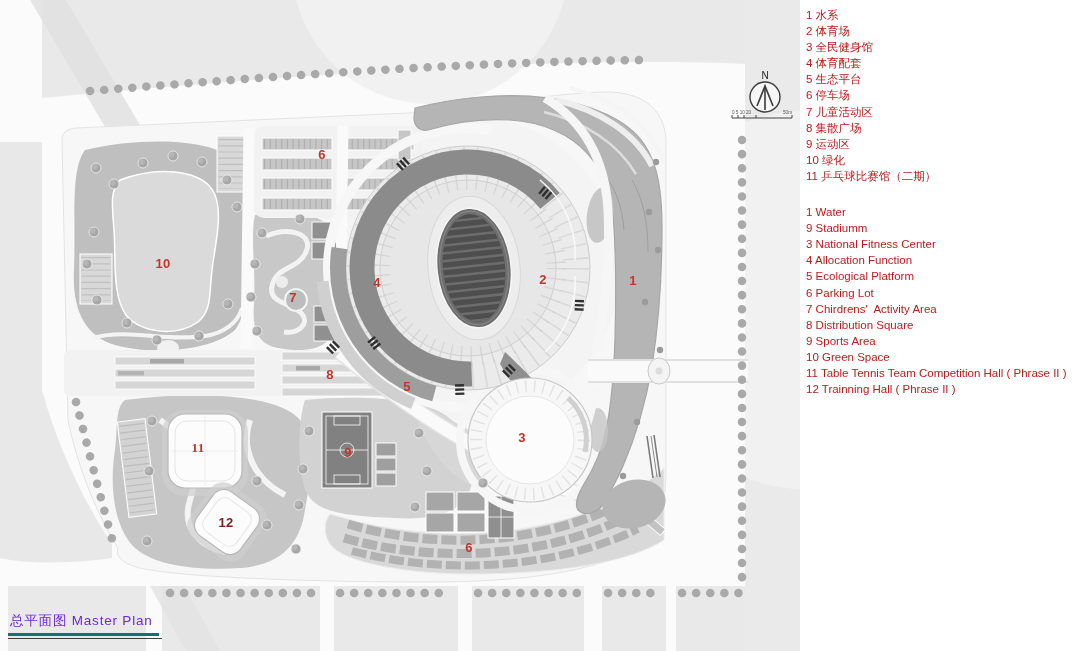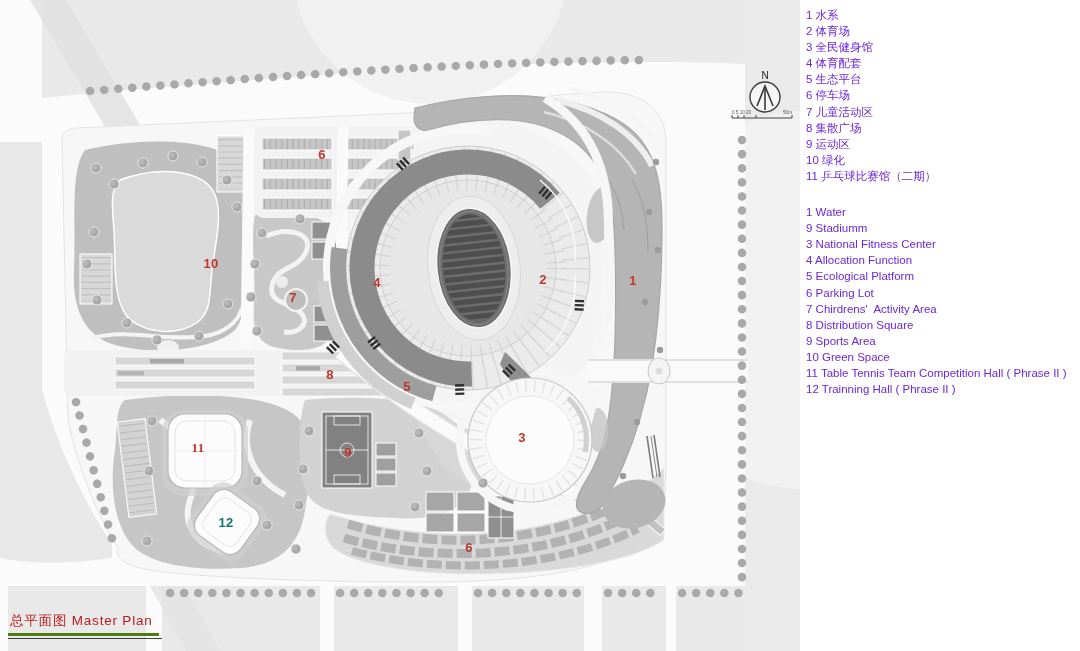--- a/index.html
+++ b/index.html
@@ -4,24 +4,24 @@
 <style>
   html,body{margin:0;padding:0;width:1080px;height:651px;background:#ffffff;overflow:hidden;
     font-family:"Liberation Sans",sans-serif;}
   .screen{position:relative;width:1080px;height:651px;background:#ffffff;}
   .map-area{position:absolute;left:0;top:0;width:800px;height:651px;}
   .map-area svg{position:absolute;left:0;top:0;z-index:0;}
   .labels-host{position:absolute;left:0;top:0;width:800px;height:651px;z-index:2;pointer-events:none;}
   .plan-label{position:absolute;transform:translate(-50%,-50%);
     font:700 13px "Liberation Sans",sans-serif;letter-spacing:.3px;}
   .plan-title{position:absolute;left:8px;top:611px;z-index:3;}
-  .plan-title .t{display:inline-block;font-size:13.5px;letter-spacing:.8px;color:#b91c1c;
-    padding:0 6px 3px 2px;border-bottom:3px solid #4d7c0f;text-align:right;}
+  .plan-title .t{display:inline-block;font-size:13.5px;letter-spacing:.8px;color:#6d28d9;
+    padding:0 6px 3px 2px;border-bottom:3px solid #0f766e;text-align:right;}
   .plan-title .u2{height:1px;background:#3c3c3c;margin-top:2px;width:102%;}
-  .legend{position:absolute;left:806px;top:7px;z-index:1;color:#6d28d9;}
+  .legend{position:absolute;left:806px;top:7px;z-index:1;color:#b91c1c;}
   .legend-row{white-space:pre;font-size:11.5px;line-height:16.1px;}
   .legend-en{margin-top:20px;}
 </style>
 </head>
 <body>
 
 <div class="screen">
   <div class="map-area">
 
   <svg width="800" height="651" viewBox="0 0 800 651">
@@ -341,32 +341,32 @@
       <line x1="738" y1="115" x2="738" y2="118" stroke="#444444" stroke-width="1"></line>
       <line x1="744" y1="115" x2="744" y2="118" stroke="#444444" stroke-width="1"></line>
       <line x1="756" y1="115" x2="756" y2="118" stroke="#444444" stroke-width="1"></line>
       <line x1="792" y1="115" x2="792" y2="118" stroke="#444444" stroke-width="1"></line>
       <text x="732" y="114" font-size="4.6" fill="#555555" font-family="Liberation Sans, sans-serif">0 5 10 20</text>
       <text x="792" y="114" text-anchor="end" font-size="4.6" fill="#555555" font-family="Liberation Sans, sans-serif">50m</text>
     </g>
   </svg>
 
     <div class="labels-host">
-        <span class="plan-label" style="left: 163px; top: 263px; color: rgb(191, 55, 44); margin-left: 48px;">10</span>
+        <span class="plan-label" style="left: 163px; top: 263px; color: rgb(191, 55, 44);">10</span>
         <span class="plan-label" style="left: 322px; top: 154px; color: rgb(191, 55, 44);">6</span>
         <span class="plan-label" style="left: 293px; top: 297px; color: rgb(191, 55, 44);">7</span>
         <span class="plan-label" style="left: 377px; top: 282px; color: rgb(191, 55, 44);">4</span>
         <span class="plan-label" style="left: 543px; top: 279px; color: rgb(191, 55, 44);">2</span>
         <span class="plan-label" style="left: 633px; top: 280px; color: rgb(191, 55, 44);">1</span>
         <span class="plan-label" style="left: 330px; top: 374px; color: rgb(191, 55, 44);">8</span>
         <span class="plan-label" style="left: 407px; top: 386px; color: rgb(191, 55, 44);">5</span>
         <span class="plan-label" style="left: 348px; top: 452px; color: rgb(191, 55, 44);">9</span>
         <span class="plan-label" style="left: 522px; top: 437px; color: rgb(191, 55, 44);">3</span>
         <span class="plan-label" style="left: 198px; top: 448px; color: rgb(191, 55, 44); font-family: Liberation Serif, serif;">11</span>
-        <span class="plan-label" style="left: 226px; top: 522px; color: #0f766e;">12</span>
+        <span class="plan-label" style="left: 226px; top: 522px; color: #7f1d1d;">12</span>
         <span class="plan-label" style="left: 469px; top: 547px; color: rgb(191, 55, 44);">6</span>
       </div>
 
     <div class="plan-title">
       <span class="t">总平面图 Master  Plan</span>
       <div class="u2"></div>
     </div>
   </div>
 
   <div class="legend">

